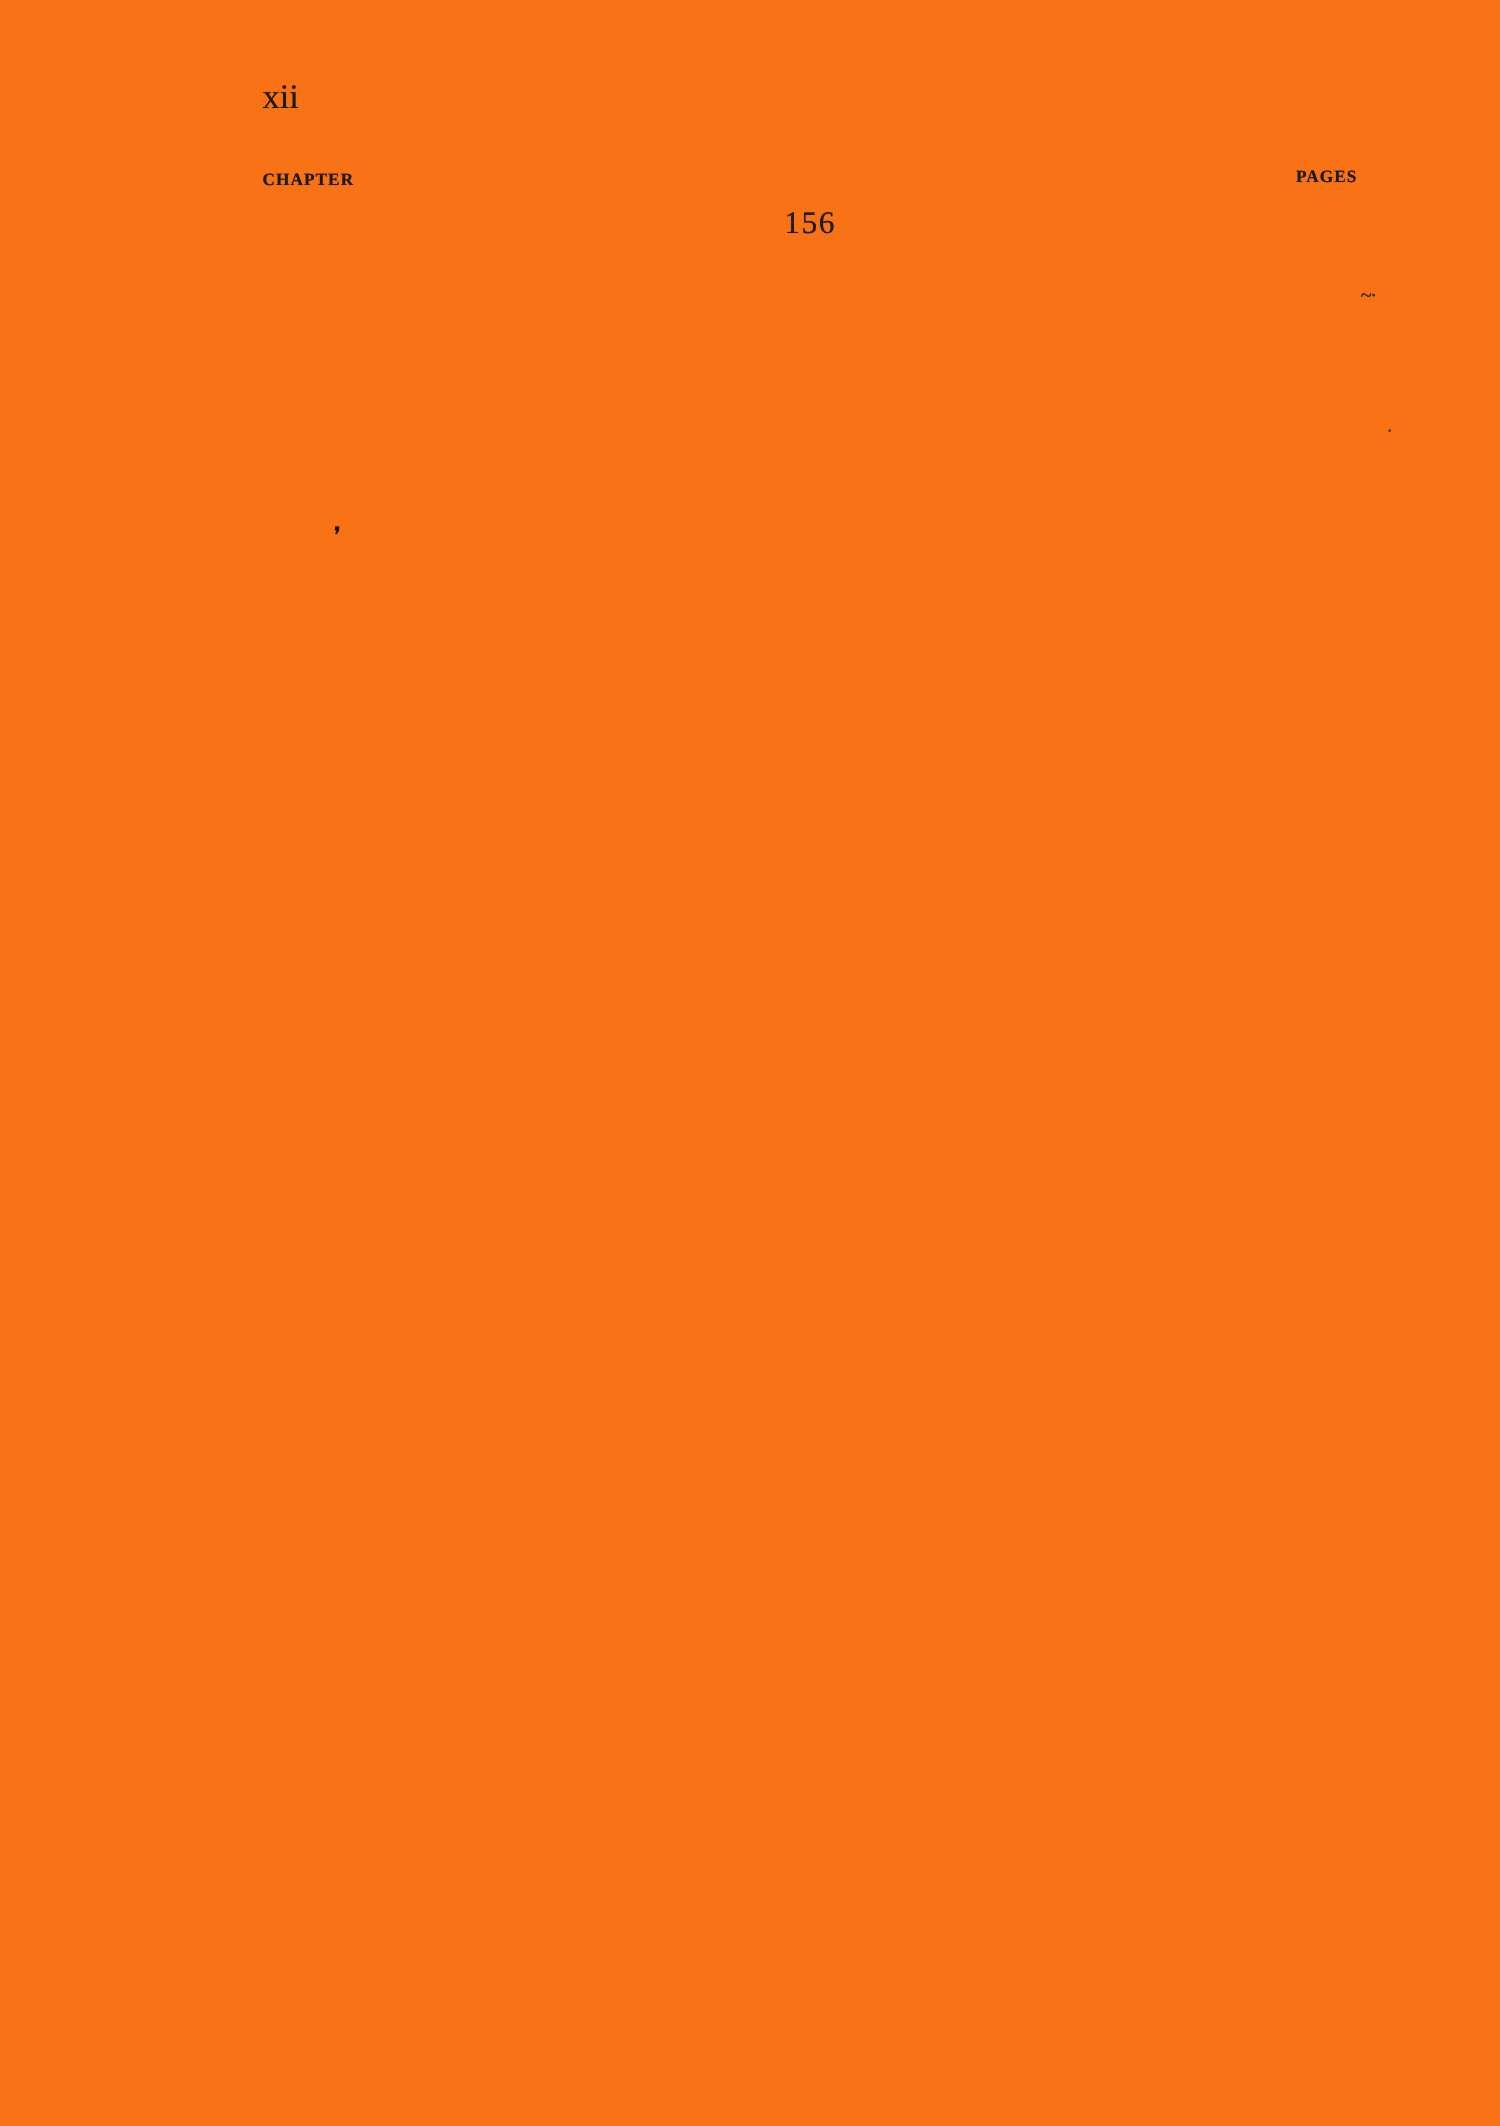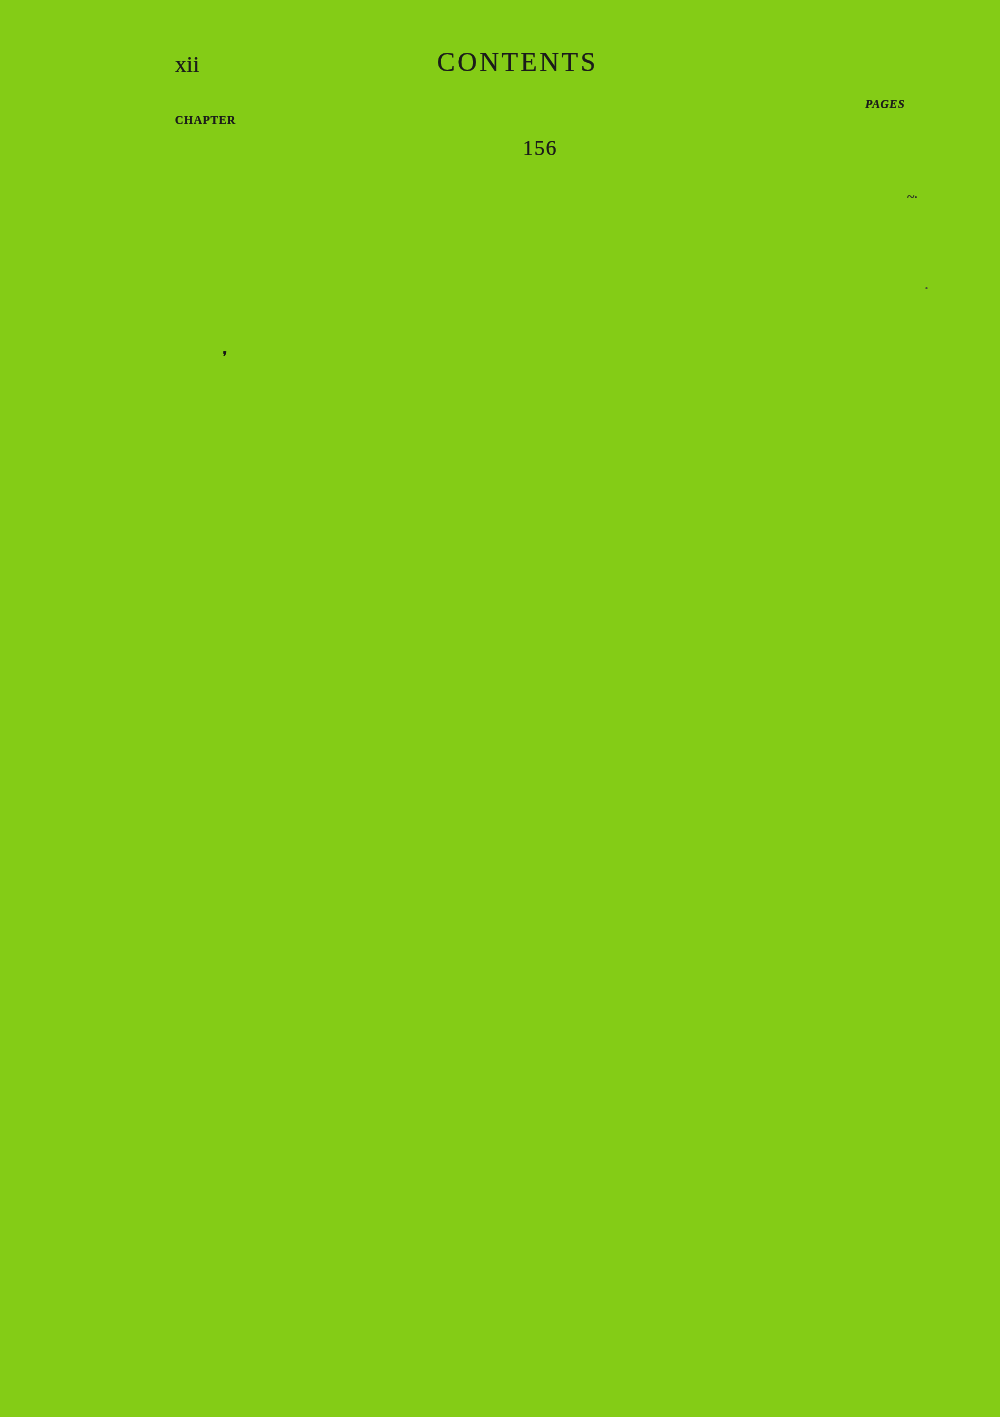--- a/index.html
+++ b/index.html
@@ -2,31 +2,31 @@
 <html><head>
 <meta charset="utf-8">
 <style>
   html,body{margin:0;padding:0;}
   body{
     width:1000px;height:1417px;position:relative;background:#ffffff;
     font-family:"Liberation Serif","DejaVu Serif",serif;color:#1b1b1b;
     overflow:hidden;
   }
   .page{
-    position:absolute;inset:0;background:#84cc16;
+    position:absolute;inset:0;background:#f97316;
     text-shadow:0 0 .5px rgba(20,20,20,.75);
   }
   .folio{position:absolute;left:175px;top:52px;font-size:23px;}
   .title{
     position:absolute;left:35px;right:0;top:47px;margin:0;text-align:center;
     font-size:27px;font-weight:normal;letter-spacing:2.5px;
   }
   .colhead{position:absolute;font-size:11.5px;font-weight:bold;letter-spacing:.7px;}
   .chapter-label{left:175px;top:114px;text-align:right;}
-  .pages-label{right:95px;top:98px;font-style:italic;}
+  .pages-label{right:95px;top:112px;}
 
   .toc{position:absolute;left:175px;top:133px;width:730px;}
   .row{
     display:flex;align-items:baseline;height:30.15px;line-height:30.15px;
     font-size:21px;white-space:nowrap;
   }
   .row .label{flex:0 0 auto;}
   .row .leader{
     flex:1 1 auto;align-self:stretch;margin-left:13px;min-width:10px;
     background-image:radial-gradient(circle,#242424 2.1px,rgba(0,0,0,0) 2.8px);
@@ -52,21 +52,20 @@
   .smudge-102{position:absolute;left:907px;top:190px;font-size:14px;letter-spacing:-1px;color:#2e2e2e;}
   .dot-109{position:absolute;left:924px;top:280px;font-size:15px;color:#4a4a4a;}
 </style>
 </head>
 <body>
 
 <div class="page">
 
   <div class="folio">xii</div>
 
-  <h1 class="title">CONTENTS</h1>
 
   <div class="colhead chapter-label">CHAPTER</div>
   <div class="colhead pages-label">PAGES</div>
 
   <div class="toc" id="toc">
       <div class="row lvl-letter">
         <span class="prefix">(d)</span>
         <span class="label">Occupational Theory</span>
         <span class="leader"></span>
         <span class="page">98</span>

